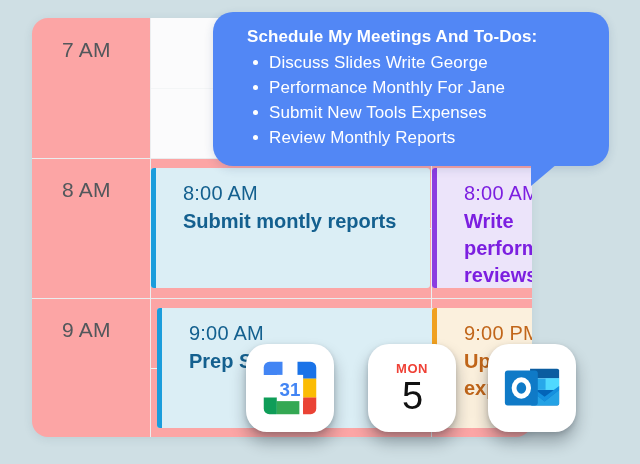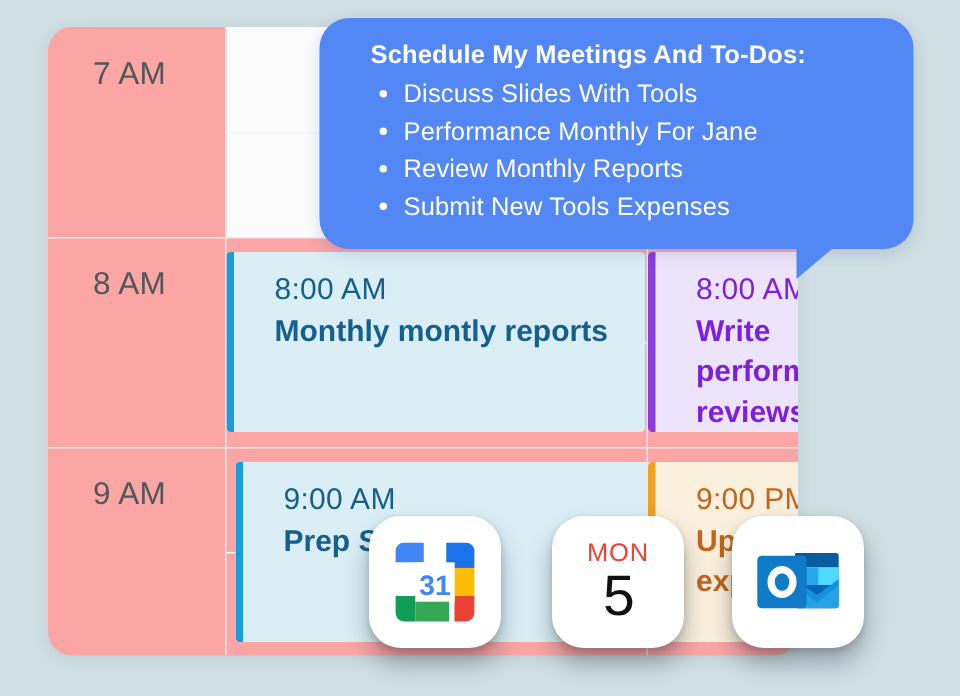--- a/index.html
+++ b/index.html
@@ -216,22 +216,22 @@
   #icon-google-calendar { left: 246px; top: 344px; }
   #icon-apple-calendar  { left: 368px; top: 344px; }
   #icon-outlook         { left: 488px; top: 344px; }
 
   
   .apple-cal {
     text-align: center;
     line-height: 1;
   }
   .apple-cal .ac-dow {
-    font-size: 17px;
-    font-weight: 400;
+    font-size: 13px;
+    font-weight: 700;
     color: #ef4136;
     letter-spacing: 0.5px;
     display: block;
     margin-bottom: 2px;
   }
   .apple-cal .ac-day {
     font-size: 38px;
     font-weight: 400;
     color: #111111;
     display: block;
@@ -256,21 +256,21 @@
   <div class="grid-row" id="row-8am">
     <div class="row-line"></div>
     <div class="halfhour-line"></div>
     <div class="gutter-line"></div>
     <div class="col-line"></div>
     <div class="hour-label">8 AM</div>
 
     <div class="event ev-blue" id="event-review">
       <div class="accent"></div>
       <div class="ev-time">8:00 AM</div>
-      <div class="ev-title">Monthly montly reports</div>
+      <div class="ev-title">Submit montly reports</div>
     </div>
 
     <div class="event ev-purple" id="event-write">
       <div class="accent"></div>
       <div class="ev-time">8:00 AM</div>
       <div class="ev-title">Write performance reviews</div>
     </div>
   </div>
 
   <div class="grid-row" id="row-9am">
@@ -290,24 +290,24 @@
       <div class="accent"></div>
       <div class="ev-time">9:00 PM</div>
       <div class="ev-title">Upcoming expenses</div>
     </div>
   </div>
 </div>
 
 <div id="tooltip-callout">
   <div id="tooltip-title">Schedule My Meetings And To-Dos:</div>
   <ul id="tooltip-list">
-    <li>Discuss Slides With Tools</li>
+    <li>Discuss Slides Write George</li>
     <li>Performance Monthly For Jane</li>
+    <li>Submit New Tools Expenses</li>
     <li>Review Monthly Reports</li>
-    <li>Submit New Tools Expenses</li>
   </ul>
   <div id="tooltip-tail"></div>
 </div>
 
 <div class="app-icon" id="icon-google-calendar">
   <svg width="60" height="60" viewBox="0 0 64 64">
     <rect x="4" y="4" width="56" height="56" rx="6" fill="#ffffff"></rect>
     <path d="M4 10a6 6 0 0 1 6-6h14v14H4z" fill="#4285f4"></path>
     <path d="M40 4h14a6 6 0 0 1 6 6v12H40z" fill="#1a73e8"></path>
     <path d="M4 42h14v18H10a6 6 0 0 1-6-6z" fill="#0f9d58"></path>

